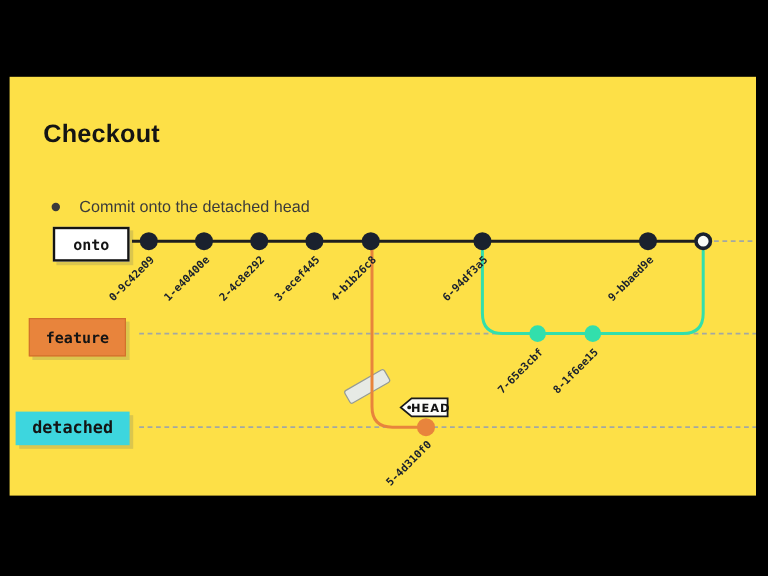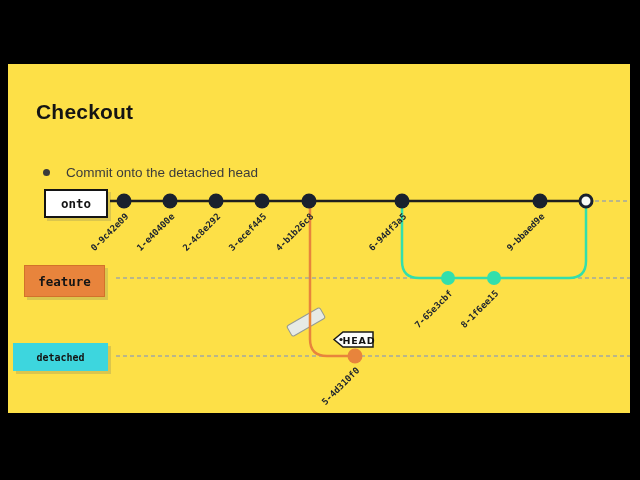--- a/index.html
+++ b/index.html
@@ -11,21 +11,21 @@
   .bullet-row{position:absolute;left:35px;top:101px;display:flex;align-items:center;}
   .bullet-dot{width:7px;height:7px;border-radius:50%;background:#3b3b3b;margin-right:16px;flex:0 0 auto;}
   .bullet-text{font-size:13.5px;color:#3b3b3b;}
   .branch-box{position:absolute;display:flex;align-items:center;justify-content:center;
               font-family:"DejaVu Sans Mono", monospace;font-weight:bold;color:#141414;
               box-shadow:3px 3px 0 rgba(100,105,100,.22);}
   .main-box{left:36px;top:125px;width:60px;height:25px;background:#ffffff;
             border:2px solid #141414;font-size:12.5px;}
   .feature-box{left:16px;top:201px;width:79px;height:30px;background:#e8843c;
                border:1px solid #d2722a;font-size:12.5px;}
-  .detached-box{left:5px;top:279px;width:95px;height:28px;background:#3dd6de;font-size:10px;}
+  .detached-box{left:5px;top:279px;width:95px;height:28px;background:#3dd6de;font-size:14px;}
   .diagram{position:absolute;left:0;top:0;width:622px;height:349px;}
   .commit-label{font-family:"DejaVu Sans Mono", monospace;font-size:9px;font-weight:bold;fill:#1a212e;}
   .head-text{font-family:"DejaVu Sans", sans-serif;font-size:9.5px;font-weight:bold;
              fill:#111;letter-spacing:.8px;}
 </style>
 </head>
 <body>
 
 <div class="stage">
   <div class="slide">

